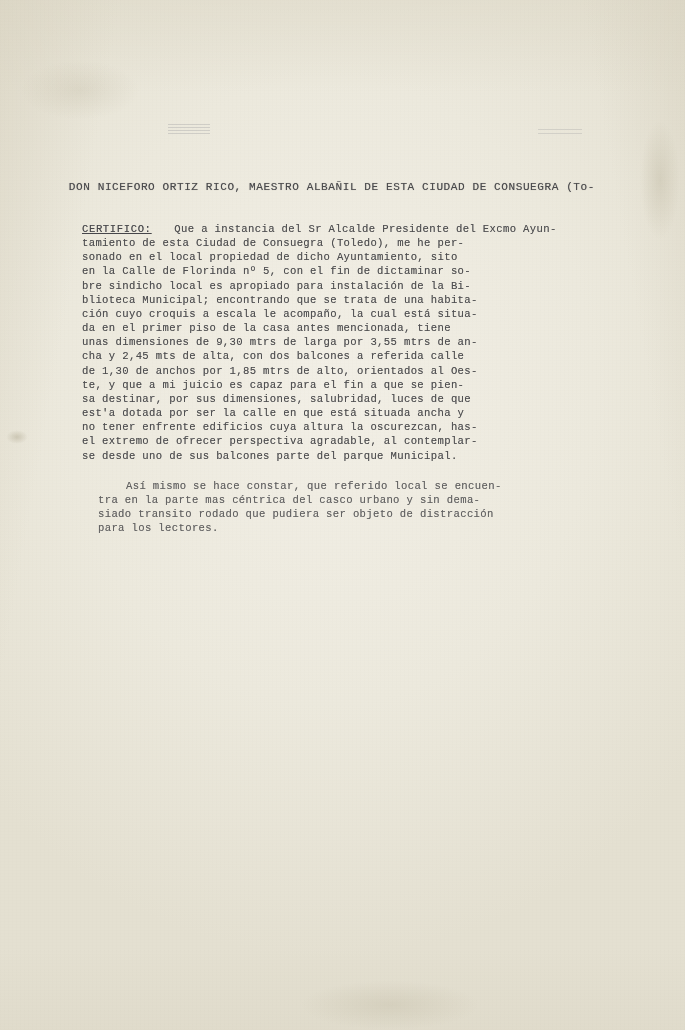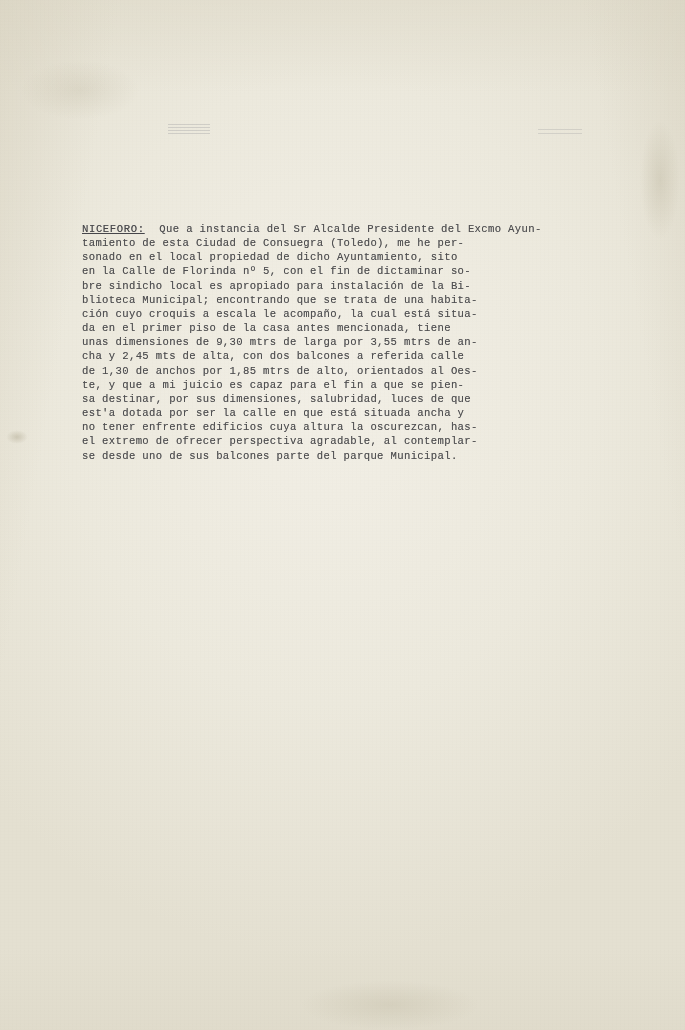--- a/index.html
+++ b/index.html
@@ -100,21 +100,21 @@
 
   .certifico {
     text-decoration: underline;
     letter-spacing: 0.6px;
     color: #46464a;
   }
   .cert-row {
     white-space: pre;
   }
   .para {
-    margin: 8px;
+    margin: 16px;
     white-space: pre-wrap;
   }
   .para + .para { margin-top: 0px; }
   .indent { display: inline-block; width: 28px; }
 
   
   .faint { opacity: .88; }
   .fainter { opacity: .80; }
 </style>
 </head>
@@ -124,37 +124,42 @@
 <div class="blotch b4"></div>
 <div class="blotch b2"></div>
 <div class="blotch b1"></div>
 <div class="blotch b3"></div>
 <div class="smudge smudge-left"></div>
 <div class="smudge smudge-right"></div>
 
 <div class="doc">
 
   <div class="heading">
+    <span>DON NICEFORO ORTIZ RICO, MAESTRO ALBAÑIL DE ESTA CIUDAD DE CONSUEGRA (To-</span>
   </div>
 
   <div class="body-block">
-    <div class="cert-row"><span class="certifico">NICEFORO:</span><span> </span><span class="para">Que a instancia del Sr Alcalde Presidente del Excmo Ayun-
+    <div class="cert-row"><span class="certifico">CERTIFICO:</span><span> </span><span class="para">Que a instancia del Sr Alcalde Presidente del Excmo Ayun-
 tamiento de esta Ciudad de Consuegra (Toledo), me he per-
 sonado en el local propiedad de dicho Ayuntamiento, sito
 en la Calle de Florinda nº 5, con el fin de dictaminar so-
 bre sindicho local es apropiado para instalación de la Bi-
 blioteca Municipal; encontrando que se trata de una habita-
 ción cuyo croquis a escala le acompaño, la cual está situa-
 da en el primer piso de la casa antes mencionada, tiene
 unas dimensiones de 9,30 mtrs de larga por 3,55 mtrs de an-
 cha y 2,45 mts de alta, con dos balcones a referida calle
 de 1,30 de anchos por 1,85 mtrs de alto, orientados al Oes-
 te, y que a mi juicio es capaz para el fin a que se pien-
 sa destinar, por sus dimensiones, salubridad, luces de que
 est'a dotada por ser la calle en que está situada ancha y
 no tener enfrente edificios cuya altura la oscurezcan, has-
 el extremo de ofrecer perspectiva agradable, al contemplar-
 se desde uno de sus balcones parte del parque Municipal.</span></div>
+    <div class="para faint"><span class="indent"></span><span>Así mismo se hace constar, que referido local se encuen-
+tra en la parte mas céntrica del casco urbano y sin dema-
+siado transito rodado que pudiera ser objeto de distracción
+para los lectores.</span></div>
   </div>
 
 </div>
 
 <div class="grain"></div>
 
 </body></html>

